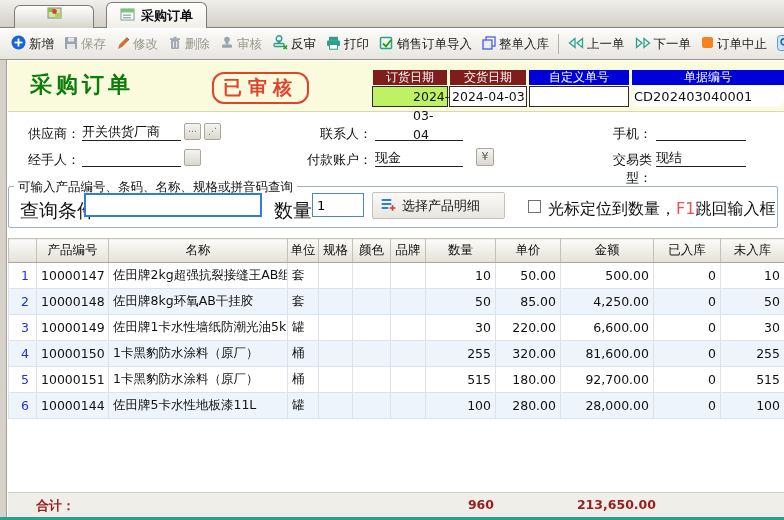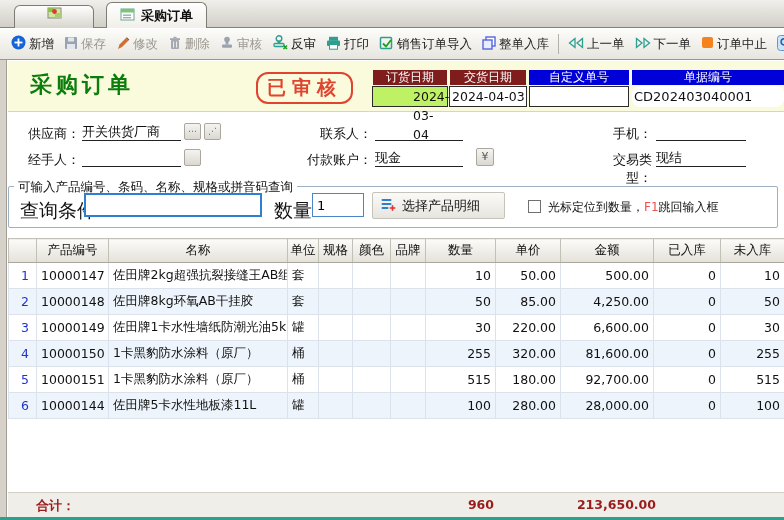--- a/index.html
+++ b/index.html
@@ -25,21 +25,21 @@
   .tbi svg{flex:none;}
 
   
   .leftstrip{position:absolute;left:0;top:60px;width:7px;height:460px;background:#d6d2ca;border-right:1px solid #a39f96;}
   .bottomedge{position:absolute;left:0;top:517px;width:784px;height:3px;background:#2e9e8e;}
 
   
   .band{position:absolute;left:8px;top:61px;width:776px;height:51px;background:#fafadc;border-bottom:1px solid #d8d6b4;}
   .doc-title{position:absolute;left:30px;top:70px;font-size:22px;font-weight:bold;color:#0b7d0b;letter-spacing:4px;}
   .stamp{position:absolute;left:212px;top:72px;padding:1px 9px;border:2px solid #e0432e;border-radius:12px;
-    color:#e0432e;font-size:19px;font-weight:bold;letter-spacing:6px;margin-left:44px;}
+    color:#e0432e;font-size:19px;font-weight:bold;letter-spacing:6px;}
   .hf-head{position:absolute;height:15px;line-height:15px;text-align:center;color:#fff;font-size:12px;}
   .hf-green{background:#7f1d1d;}
   .hf-blue{background:#0000d8;}
   .hf-val{position:absolute;height:21px;line-height:19px;font-size:12.5px;background:#fff;border:1px solid #2b2b2b;padding-left:2px;}
   .hf-val.yellow{background:#bef264;padding-left:40px;}
   .hf-val.noborder{border:none;line-height:21px;font-size:13px;}
 
   
   .flabel{position:absolute;font-size:13px;text-align:right;}
   .fline{position:absolute;height:18px;line-height:17px;font-size:13px;border-bottom:1px solid #222;}
@@ -49,21 +49,21 @@
   
   .qbox{position:absolute;left:8px;top:186px;width:770px;height:42px;border:1px solid #9fb0c0;border-radius:2px;}
   .qlegend{position:absolute;left:14px;top:179px;background:#fff;padding:0 4px;font-size:12.5px;}
   .qlabel{position:absolute;font-size:19px;}
   .qinput{position:absolute;height:24px;border:2px solid #2f7fd0;background:#fff;font-size:13px;padding:0 4px;
     font-family:"DejaVu Sans","Liberation Sans",sans-serif;}
   .qinput.qty{border:1px solid #4a86c8;}
   .selbtn{position:absolute;left:372px;top:192px;width:133px;height:27px;display:flex;align-items:center;gap:6px;
     padding:0 8px;background:linear-gradient(#fafaf8,#e7e5df);border:1px solid #c6c3ba;border-radius:2px;font-size:13px;}
   .chk{position:absolute;left:528px;top:200px;width:13px;height:13px;background:#fff;border:1px solid #707070;}
-  .chklabel{position:absolute;left:548px;top:199px;font-size:12px;}
+  .chklabel{position:absolute;left:548px;top:199px;font-size:16px;}
   .hotkey{color:#f05050;}
 
   
   .tablewrap{position:absolute;left:8px;top:238px;width:776px;}
   table{border-collapse:collapse;table-layout:fixed;width:776px;font-size:12.5px;}
   th{height:24px;font-weight:normal;background:linear-gradient(#fcfbf8,#e4e1d9);
     border-right:1px solid #c3c0b7;border-bottom:1px solid #a9a69c;border-top:1px solid #c3c0b7;padding:0 2px;}
   th:first-child{border-left:1px solid #c3c0b7;}
   td{height:26px;border:1px solid #dbe2ec;padding:0 4px;overflow:hidden;white-space:nowrap;background:#fff;}
   tr.alt td{background:#edf4fb;}

